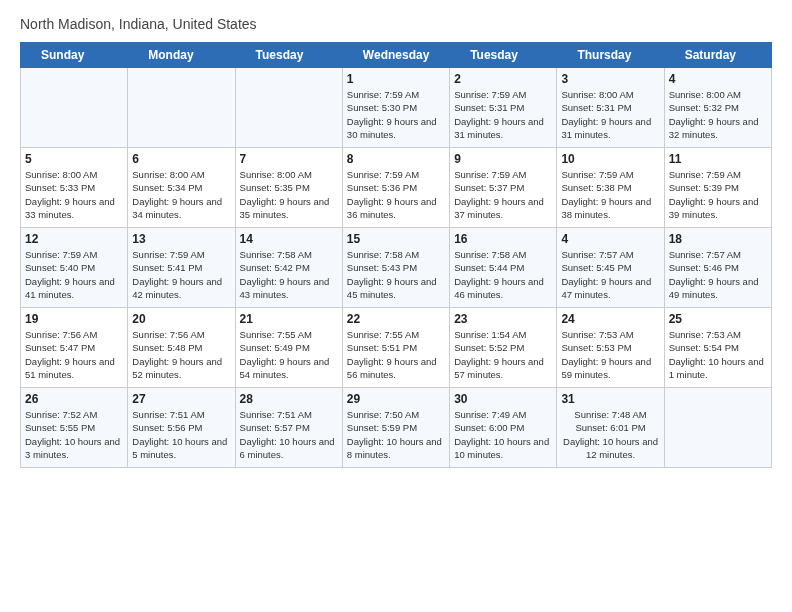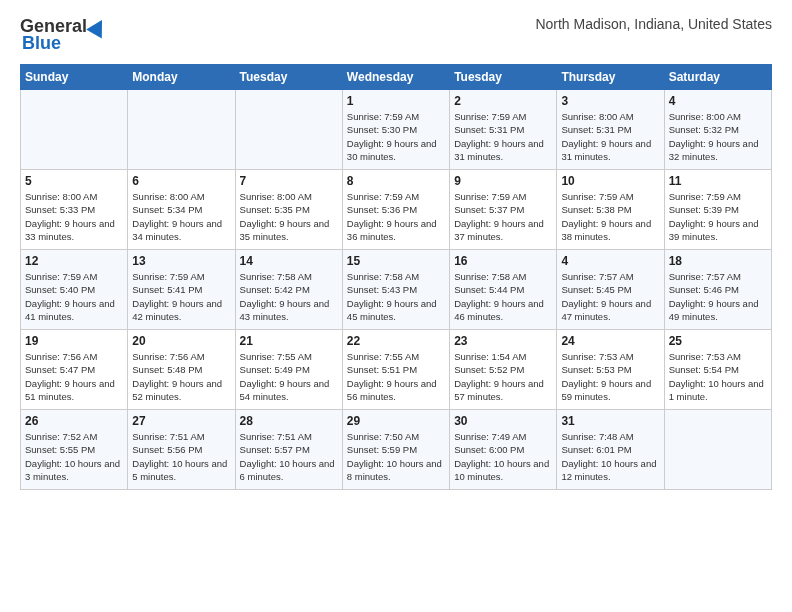--- a/index.html
+++ b/index.html
@@ -52,21 +52,21 @@
     table {
       width: 100%;
       border-collapse: collapse;
       table-layout: fixed;
     }
     thead tr th {
       background: #2c6db5;
       color: #fff;
       font-size: 12px;
       font-weight: bold;
-      padding: 5px 4px;
+      padding: 5px 20px;
       text-align: left;
       border: 1px solid #2c6db5;
     }
     tbody tr td {
       vertical-align: top;
       border: 1px solid #ccc;
       padding: 4px 4px 4px 4px;
       font-size: 10px;
       color: #333;
       height: 80px;
@@ -88,27 +88,20 @@
       font-size: 9.5px;
       color: #333;
       line-height: 1.4;
     }
     .empty-cell { background: #f5f8fc !important; }
   </style>
 </head>
 <body>
 
 <div class="header">
-  <div class="logo">
-    <div class="logo-text">
-      <span class="logo-general">General</span>
-      <span class="logo-triangle"></span>
-    </div>
-    <span class="logo-blue" style="font-size:18px; font-weight:bold; margin-top:-4px; margin-left:2px;">Blue</span>
-  </div>
   <div class="title-block">
     <div class="location">North Madison, Indiana, United States</div>
   </div>
 </div>
 
 <table>
   <thead>
     <tr>
     <th>Sunday</th>
         <th>Monday</th>
@@ -307,20 +300,20 @@
 Daylight: 10 hours and 8 minutes.</div>
         </td>
         <td>
           <div class="cell-day">30</div>
           <div class="cell-info" style="white-space: pre-line;">Sunrise: 7:49 AM
 Sunset: 6:00 PM
 Daylight: 10 hours and 10 minutes.</div>
         </td>
         <td>
           <div class="cell-day">31</div>
-          <div class="cell-info" style="white-space: pre-line;">Sunrise: 7:48 AM
+          <div class="cell-info" style="white-space: pre-line; text-align: center;">Sunrise: 7:48 AM
 Sunset: 6:01 PM
 Daylight: 10 hours and 12 minutes.</div>
         </td>
         <td class="empty-cell"></td>
       </tr>
     </tbody>
 </table>
 
 </body></html>

